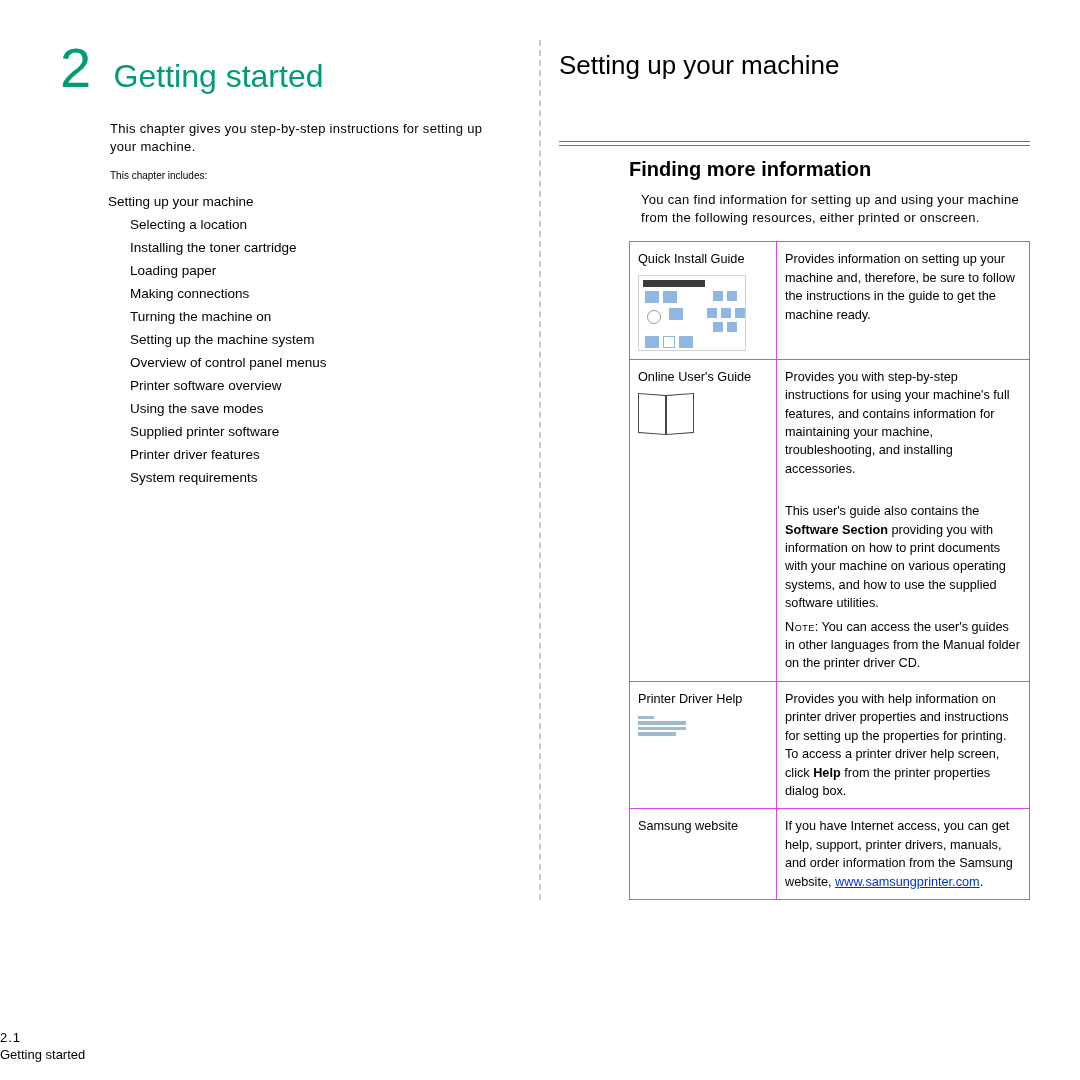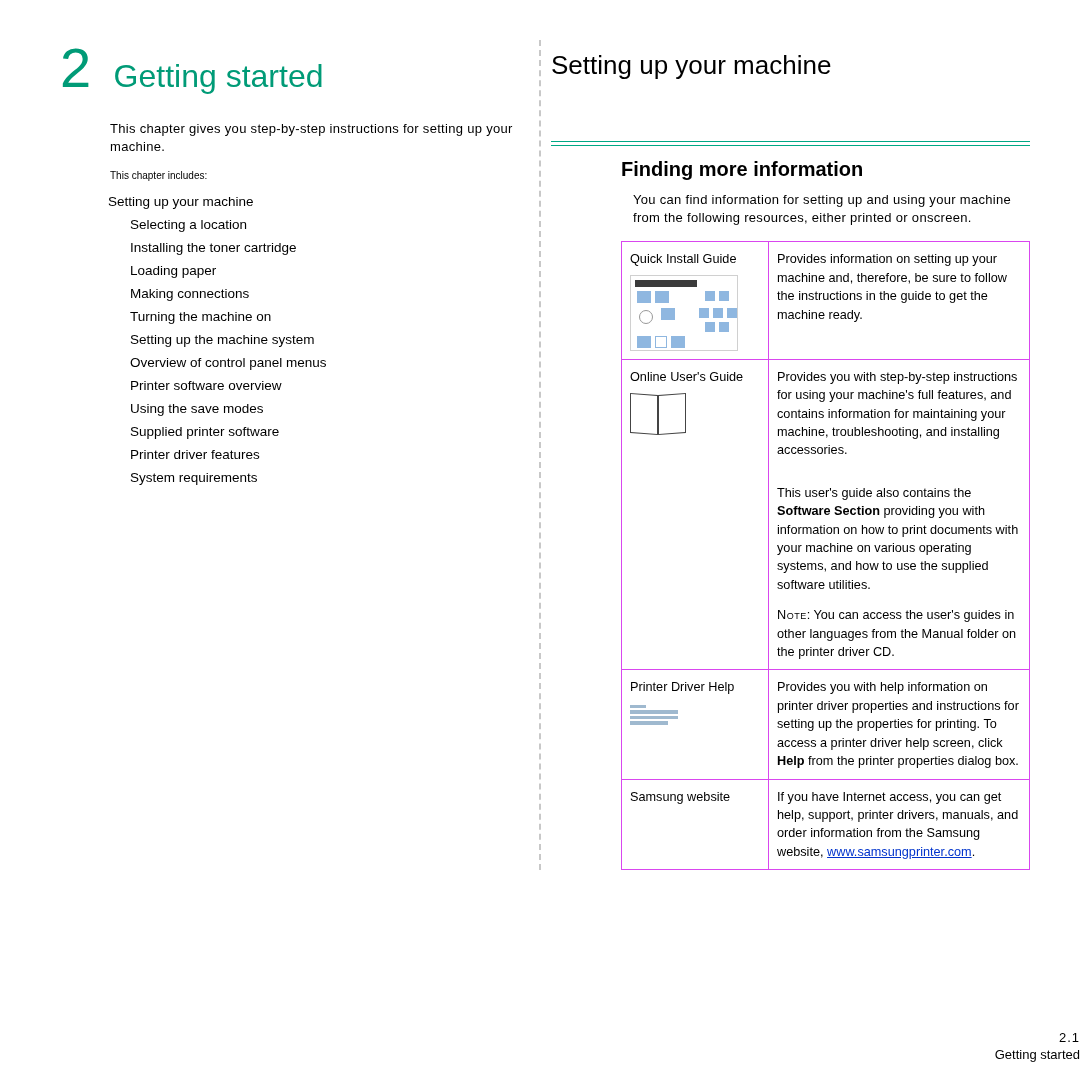--- a/index.html
+++ b/index.html
@@ -1,36 +1,36 @@
 <!DOCTYPE html>
 <html><head>
 <meta charset="utf-8">
 <style>
   html,body{margin:0;padding:0;background:#fff;font-family:Arial,Helvetica,sans-serif;color:#000;width:1080px}
   .page{width:1080px;min-height:1080px;position:relative;padding:40px 30px 0 30px;box-sizing:border-box}
-  .cols{display:flex;gap:0}
+  .cols{display:flex;gap:8px}
   .col{flex:1;padding:0 20px 0 10px;box-sizing:border-box}
   .col.left{border:none}
   .divider{width:0;border-left:2px dashed #c8c8c8;margin:0 0px}
   .chapnum{font-size:56px;font-weight:400;color:#009b77;display:inline-block;vertical-align:baseline;line-height:1;margin-left:20px}
   .chaptitle{font-size:32px;color:#009b77;display:inline-block;margin-left:18px;vertical-align:baseline;font-weight:400}
   .h1{font-size:26px;font-weight:400;margin:10px 0 30px 0}
   .hr-double{border:0;border-top:1.5px solid #00a884;border-bottom:1.5px solid #00a884;height:3px;margin:0 0 12px 0}
   .h2{font-size:20px;margin:8px 0 10px 0;font-weight:700}
   .intro{font-size:13px;letter-spacing:.3px;margin:0 0 14px 12px;line-height:1.4}
   .sub{font-size:10px;margin:0 0 10px 0}
   .toc{font-size:13.5px;line-height:1.7}
   .toc .lv1{margin:0}
   .toc .lv2{margin:0 0 0 22px}
   table.res{border-collapse:collapse;width:100%;font-size:12.7px;line-height:1.45}
   table.res td{border:1px solid #d946ef;padding:8px 8px;vertical-align:top}
   table.res td.label{width:130px}
   .smallcaps{font-variant:small-caps;letter-spacing:.5px}
   a.link{color:#0033cc;text-decoration:underline}
-  .footer{position:absolute;bottom:18px;left:0;width:1080px;text-align:right;font-size:13px}
+  .footer{position:absolute;bottom:18px;left:0;width:1080px;text-align:left;font-size:13px}
   .footer .pn{margin-bottom:2px;letter-spacing:1px}
   
   .icon-qig{width:106px;height:74px;border:1px solid #d0d0d0;background:#fff;margin-top:6px;position:relative}
   .icon-qig .bartxt{position:absolute;top:4px;left:4px;width:62px;height:7px;background:#3b3b3b}
   .icon-qig .row{position:absolute;display:flex;gap:4px}
   .icon-qig .sq{width:10px;height:10px;background:#8fb7e0}
   .icon-qig .sqlg{width:14px;height:12px;background:#8fb7e0}
   .icon-qig .circ{width:12px;height:12px;border:1px solid #999;border-radius:50%}
   .icon-book{width:56px;height:40px;margin-top:8px;position:relative}
   .icon-book::before,.icon-book::after{content:"";position:absolute;top:0;width:26px;height:38px;border:1px solid #444;background:#fff}
@@ -130,21 +130,21 @@
           <tr>
             <td class="label">
               <div>Online User's Guide</div>
               <div class="icon-book"></div>
             </td>
             <td>
               <div>Provides you with step-by-step instructions for using your machine's full features, and contains information for maintaining your machine, troubleshooting, and installing accessories.</div>
               <div style="margin-top:24px">
                 <span>This user's guide also contains the </span><b>Software Section</b><span> providing you with information on how to print documents with your machine on various operating systems, and how to use the supplied software utilities.</span>
               </div>
-              <div style="margin-top:12px">
+              <div style="margin-top:5px">
                 <span class="smallcaps">Note</span><span>: You can access the user's guides in other languages from the Manual folder on the printer driver CD.</span>
               </div>
             </td>
           </tr>
 
           <tr>
             <td class="label">
               <div>Printer Driver Help</div>
               <div class="icon-help">
                 <div class="line a"></div>

